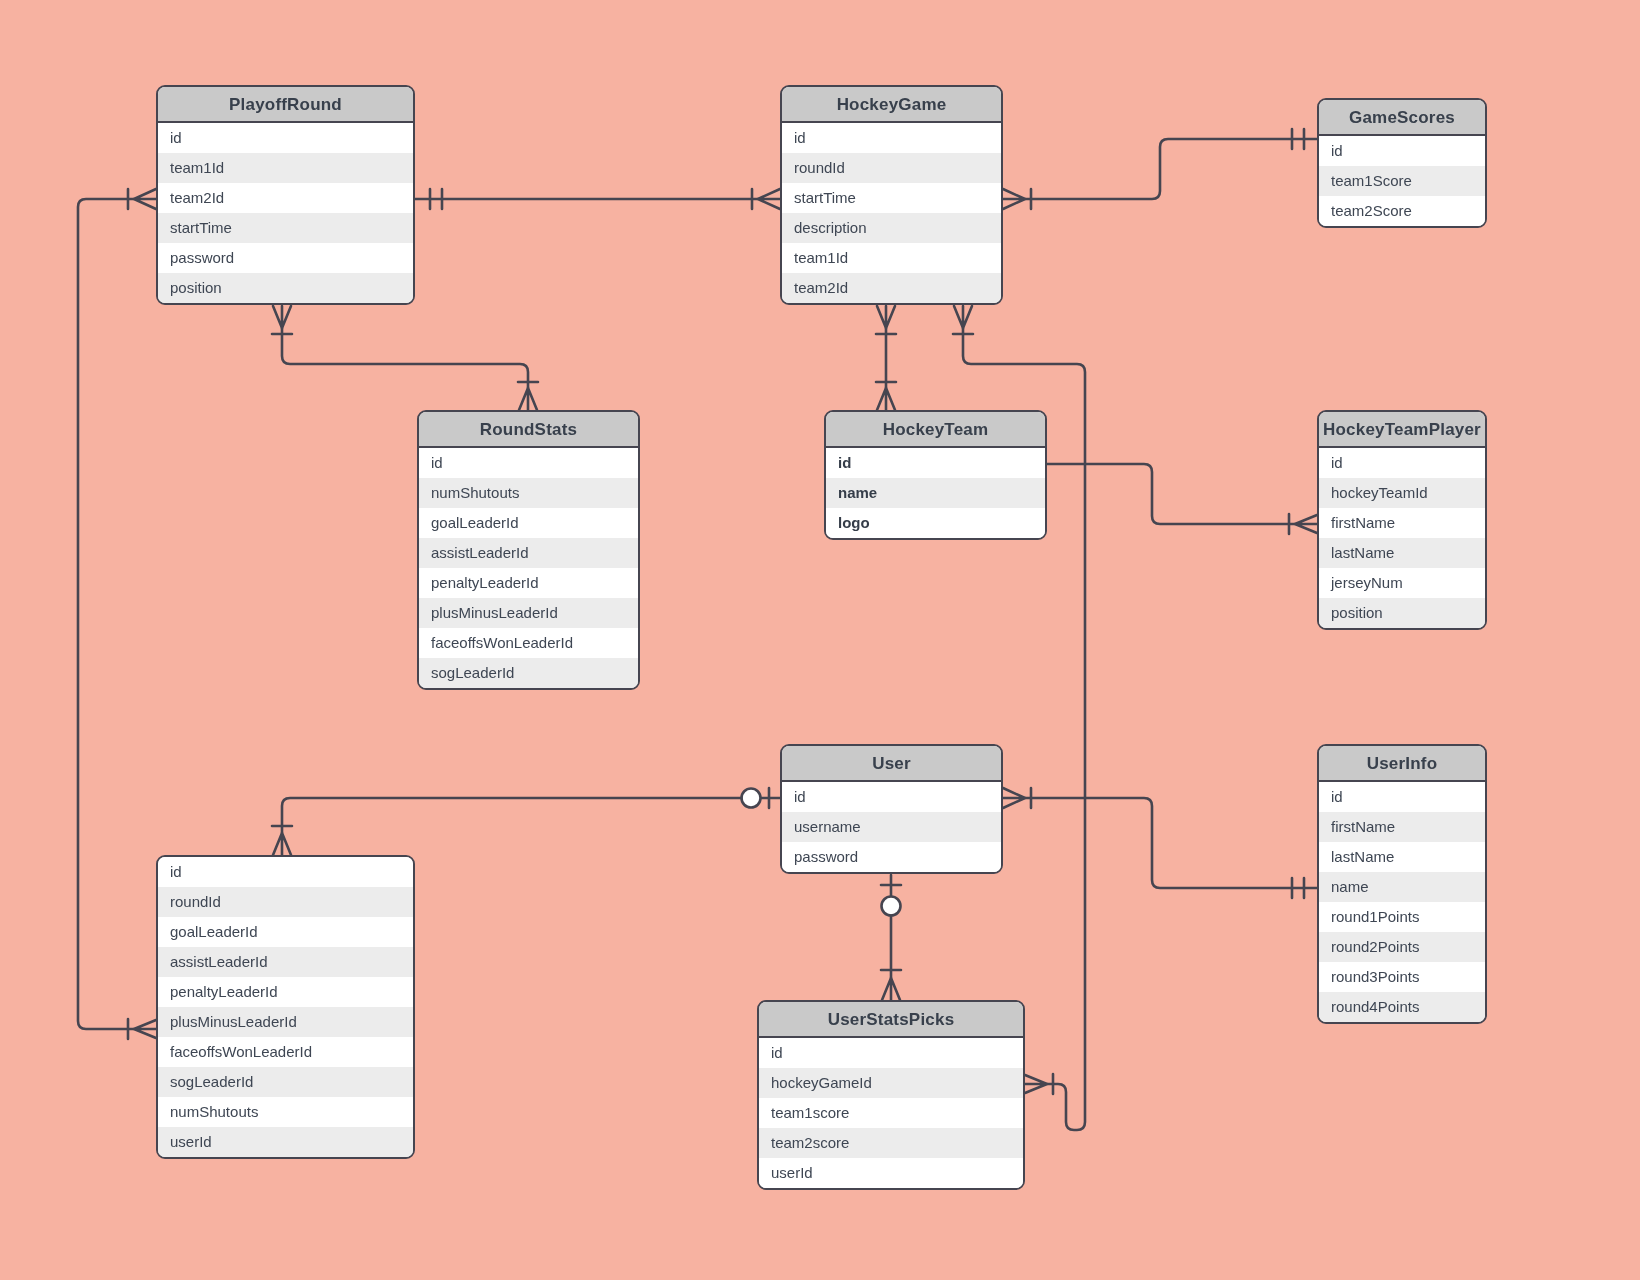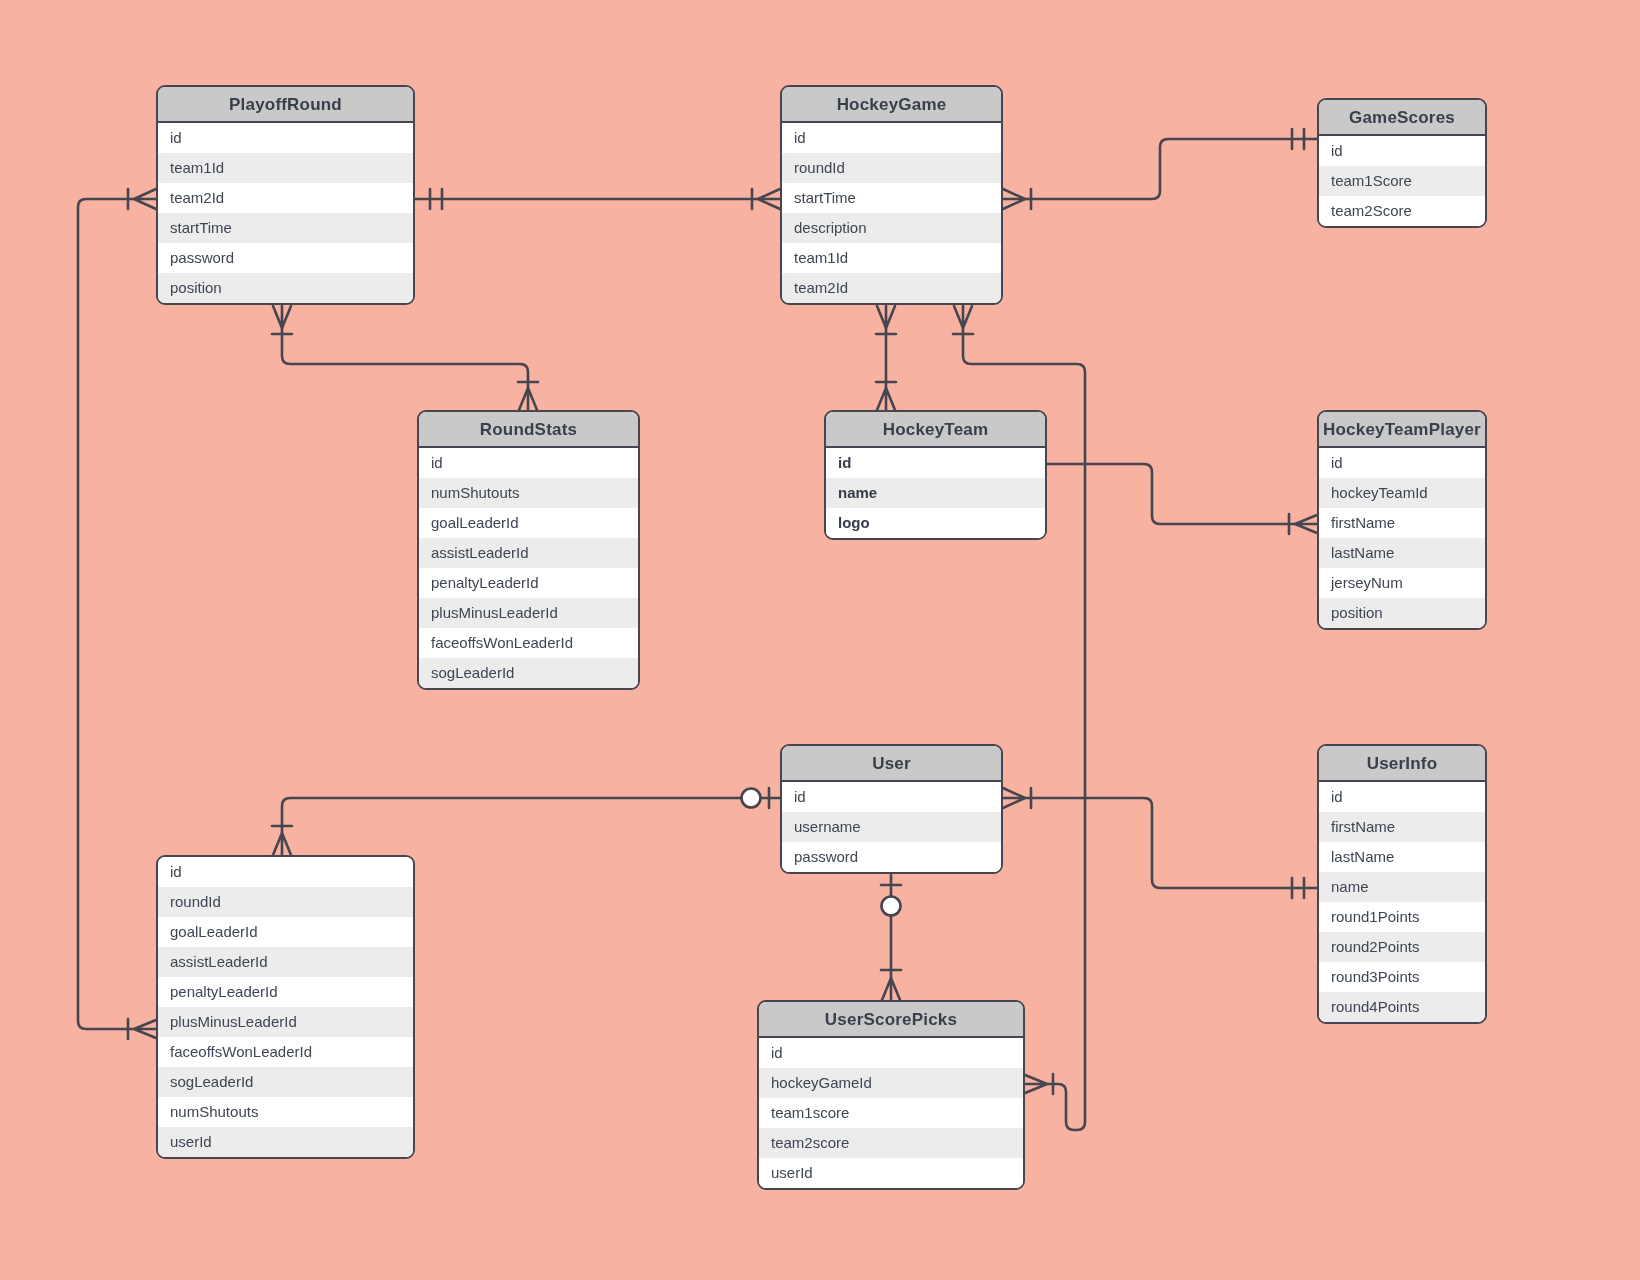--- a/index.html
+++ b/index.html
@@ -188,21 +188,21 @@
         <div class="entity-row alt">assistLeaderId</div>
         <div class="entity-row">penaltyLeaderId</div>
         <div class="entity-row alt">plusMinusLeaderId</div>
         <div class="entity-row">faceoffsWonLeaderId</div>
         <div class="entity-row alt">sogLeaderId</div>
         <div class="entity-row">numShutouts</div>
         <div class="entity-row alt">userId</div>
       </div>
   </div>
   <div class="entity" style="left:757px;top:1000px;width:268px;">
-    <span class="entity-title">UserScorePicks</span>
+    <span class="entity-title">UserStatsPicks</span>
       <div class="entity-body">
         <div class="entity-row">id</div>
         <div class="entity-row alt">hockeyGameId</div>
         <div class="entity-row">team1score</div>
         <div class="entity-row alt">team2score</div>
         <div class="entity-row">userId</div>
       </div>
   </div>
 
 </div>

